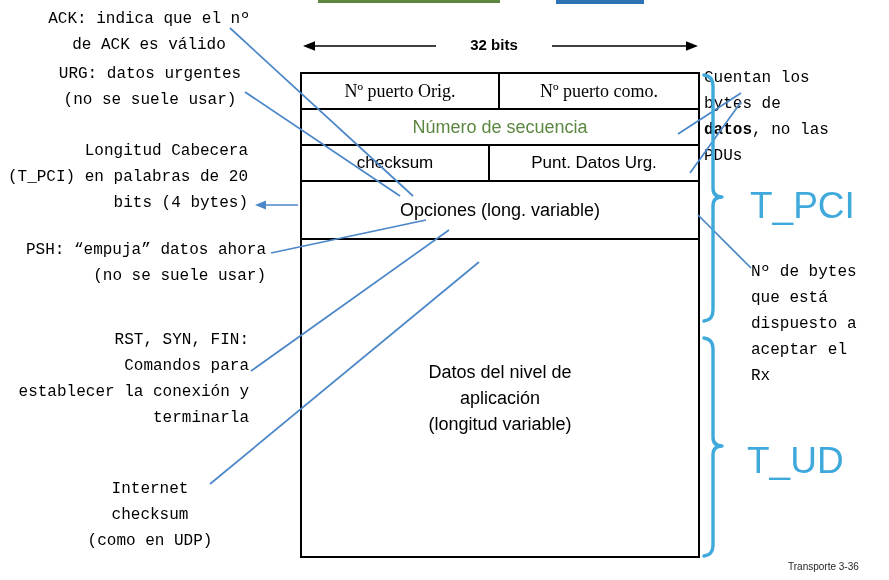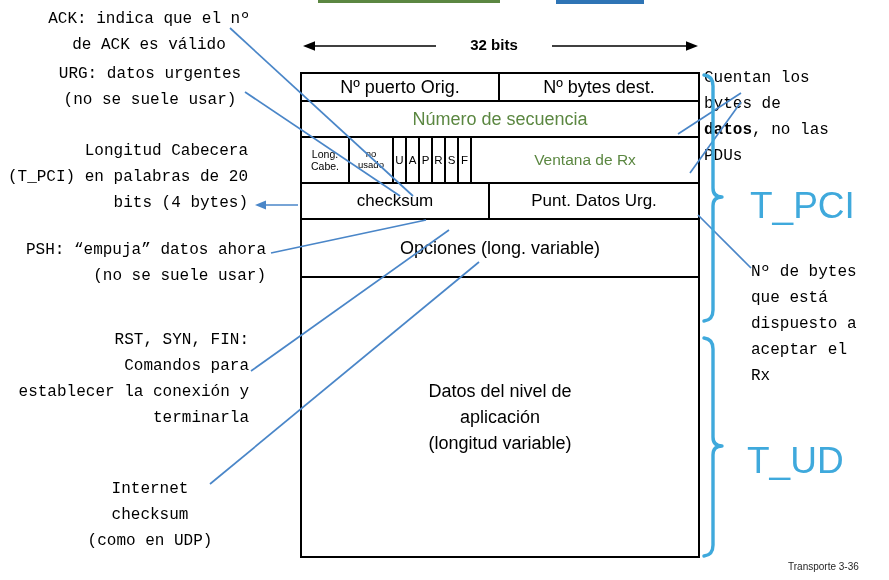--- a/index.html
+++ b/index.html
@@ -21,21 +21,21 @@
     font-size:15px; font-weight:bold; z-index:2;
   }
 
   .tbl {
     position:absolute; left:300px; top:72px; width:400px; height:486px;
     border:2px solid #000; box-sizing:border-box; display:flex; flex-direction:column;
     background:#fff; z-index:1;
   }
   .trow { display:flex; border-bottom:2px solid #000; box-sizing:border-box; align-items:stretch; flex:0 0 auto; }
   .trow.last { border-bottom:none; flex:1 1 auto; }
-  .r-ports { height:28px; } .r-seq { height:36px; } .r-ack { height:38px; }
+  .r-ports { height:36px;font-family:Liberation Serif, serif; } .r-seq { height:36px; } .r-ack { height:38px; }
   .r-flags { height:46px; } .r-check { height:36px; } .r-opt { height:58px; }
   .cell { display:flex; align-items:center; justify-content:center; box-sizing:border-box; text-align:center; }
   .bdr { border-right:2px solid #000; }
   .f18 { font-size:18px; }
   .f17 { font-size:17px; }
   .green { color: var(--green,#5b8741); }
   .small2 { font-size:10.5px; line-height:1.15; white-space:pre-line; }
   .nuse { font-size:9.5px; line-height:1.15; white-space:pre-line; }
   .flagcell { font-size:11.5px; padding:0; }
   .vent { font-size:15.5px; }
@@ -74,37 +74,24 @@
 
     <path class="brace" d="M 704 75 Q 713 76 713 86 L 713 188 Q 713 197 722 197 Q 713 197 713 206 L 713 310 Q 713 320 704 321"></path>
     <path class="brace" d="M 704 338 Q 713 339 713 349 L 713 437 Q 713 446 722 446 Q 713 446 713 455 L 713 545 Q 713 555 704 556"></path>
   </svg>
 
   <div class="bits">32 bits</div>
 
   <div class="tbl">
     <div class="trow r-ports">
       <div class="cell bdr f18" style="width:198px">Nº puerto Orig.</div>
-      <div class="cell f18" style="flex:1">Nº bytes dest.</div>
+      <div class="cell f18" style="flex:1">Nº puerto como.</div>
     </div>
     <div class="trow r-seq">
       <div class="cell f18 green" style="flex:1">Número de secuencia</div>
-    </div>
-    <div class="trow r-flags">
-      <div class="cell bdr small2" style="width:48px">Long.
-Cabe.</div>
-      <div class="cell bdr nuse" style="width:44px">no
-usado</div>
-      <div class="cell bdr flagcell" style="width:13px">U</div>
-      <div class="cell bdr flagcell" style="width:13px">A</div>
-      <div class="cell bdr flagcell" style="width:13px">P</div>
-      <div class="cell bdr flagcell" style="width:13px">R</div>
-      <div class="cell bdr flagcell" style="width:13px">S</div>
-      <div class="cell bdr flagcell" style="width:13px">F</div>
-      <div class="cell vent green" style="flex:1">Ventana de Rx</div>
     </div>
     <div class="trow r-check">
       <div class="cell bdr f17" style="width:188px">checksum</div>
       <div class="cell f17" style="flex:1">Punt. Datos Urg.</div>
     </div>
     <div class="trow r-opt">
       <div class="cell f18" style="flex:1">Opciones (long. variable)</div>
     </div>
     <div class="trow last">
       <div class="cell f18 pre" style="flex:1">Datos del nivel de

